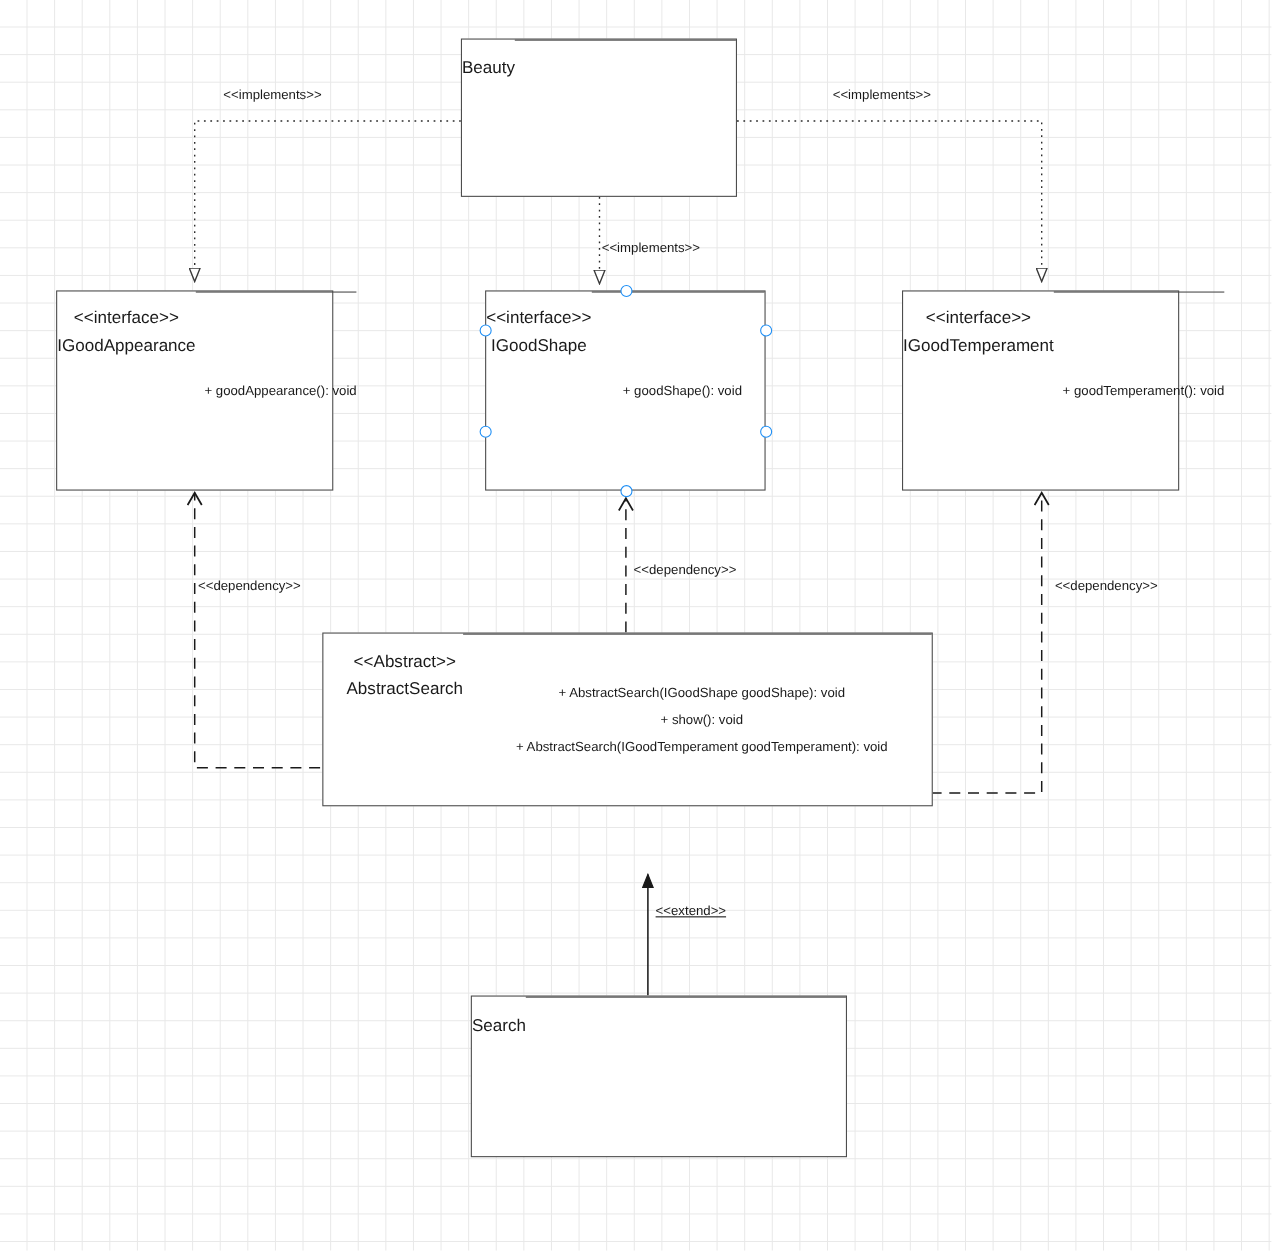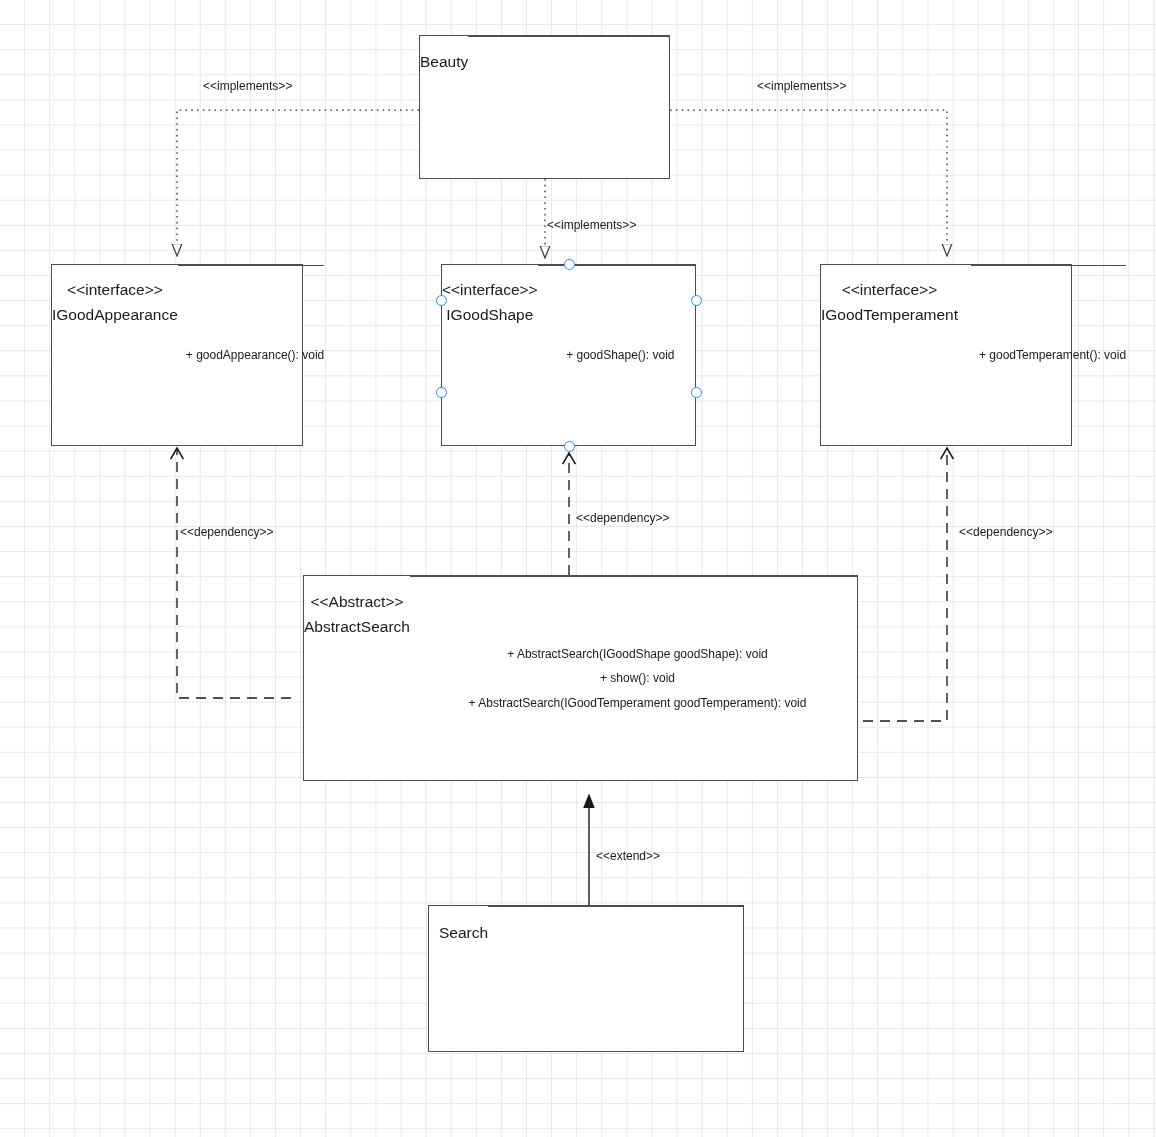--- a/index.html
+++ b/index.html
@@ -135,21 +135,21 @@
   <div class="edge-label" style="left:547px; top:217px;">&lt;&lt;implements&gt;&gt;</div>
 
   <div class="edge-label" style="left:757px; top:78px;">&lt;&lt;implements&gt;&gt;</div>
 
   <div class="edge-label" style="left:180px; top:524px;">&lt;&lt;dependency&gt;&gt;</div>
 
   <div class="edge-label" style="left:576px; top:510px;">&lt;&lt;dependency&gt;&gt;</div>
 
   <div class="edge-label" style="left:959px; top:524px;">&lt;&lt;dependency&gt;&gt;</div>
 
-  <div class="edge-label" style="left:596px; top:848px;">&lt;&lt;extend&gt;&gt;</div>
+  <div class="edge-label" style="left:596px; top:820px;text-decoration:underline;">&lt;&lt;extend&gt;&gt;</div>
 
   <div class="uml-box" style="left:419px; top:35px; width:251px; height:144px;">
     <div class="compartment title-comp" style="height:51px;">
       <div class="cls-name">Beauty</div>
     </div>
     <div class="compartment empty-comp" style="height:46px;"></div>
     <div class="compartment empty-comp" style="flex:1;"></div>
   </div>
 
   <div class="uml-box" style="left:51px; top:264px; width:252px; height:182px;">
@@ -177,38 +177,38 @@
   <div class="handle" style="left:696px; top:300px;"></div>
   <div class="handle" style="left:441px; top:392px;"></div>
   <div class="handle" style="left:696px; top:392px;"></div>
   <div class="handle" style="left:569px; top:446px;"></div>
 
   <div class="uml-box" style="left:820px; top:264px; width:252px; height:182px;">
     <div class="compartment title-comp" style="height:73px;">
       <div class="stereotype">&lt;&lt;interface&gt;&gt;</div>
       <div class="cls-name">IGoodTemperament</div>
     </div>
-    <div class="compartment members" style="flex:1;margin-left:13px;">
+    <div class="compartment members" style="flex:1;">
       <div class="member">+ goodTemperament(): void</div>
     </div>
   </div>
 
-  <div class="uml-box" style="left:303px; top:575px; width:555px; height:206px;">
+  <div class="uml-box" style="left:293px; top:575px; width:555px; height:158px;padding-left:21px;">
     <div class="compartment title-comp" style="height:76px;">
       <div class="stereotype">&lt;&lt;Abstract&gt;&gt;</div>
       <div class="cls-name">AbstractSearch</div>
     </div>
     <div class="compartment members" style="flex:1;">
       <div class="member">+ AbstractSearch(IGoodShape goodShape): void</div>
       <div class="member">+ show(): void</div>
       <div class="member">+ AbstractSearch(IGoodTemperament goodTemperament): void</div>
     </div>
   </div>
 
-  <div class="uml-box" style="left:428px; top:905px; width:316px; height:147px;padding-left:10px;">
+  <div class="uml-box" style="left:428px; top:905px; width:342px; height:147px;">
     <div class="compartment title-comp" style="height:52px;">
       <div class="cls-name">Search</div>
     </div>
     <div class="compartment empty-comp" style="height:47px;"></div>
     <div class="compartment empty-comp" style="flex:1;"></div>
   </div>
 
 </div>
 
 </body></html>

